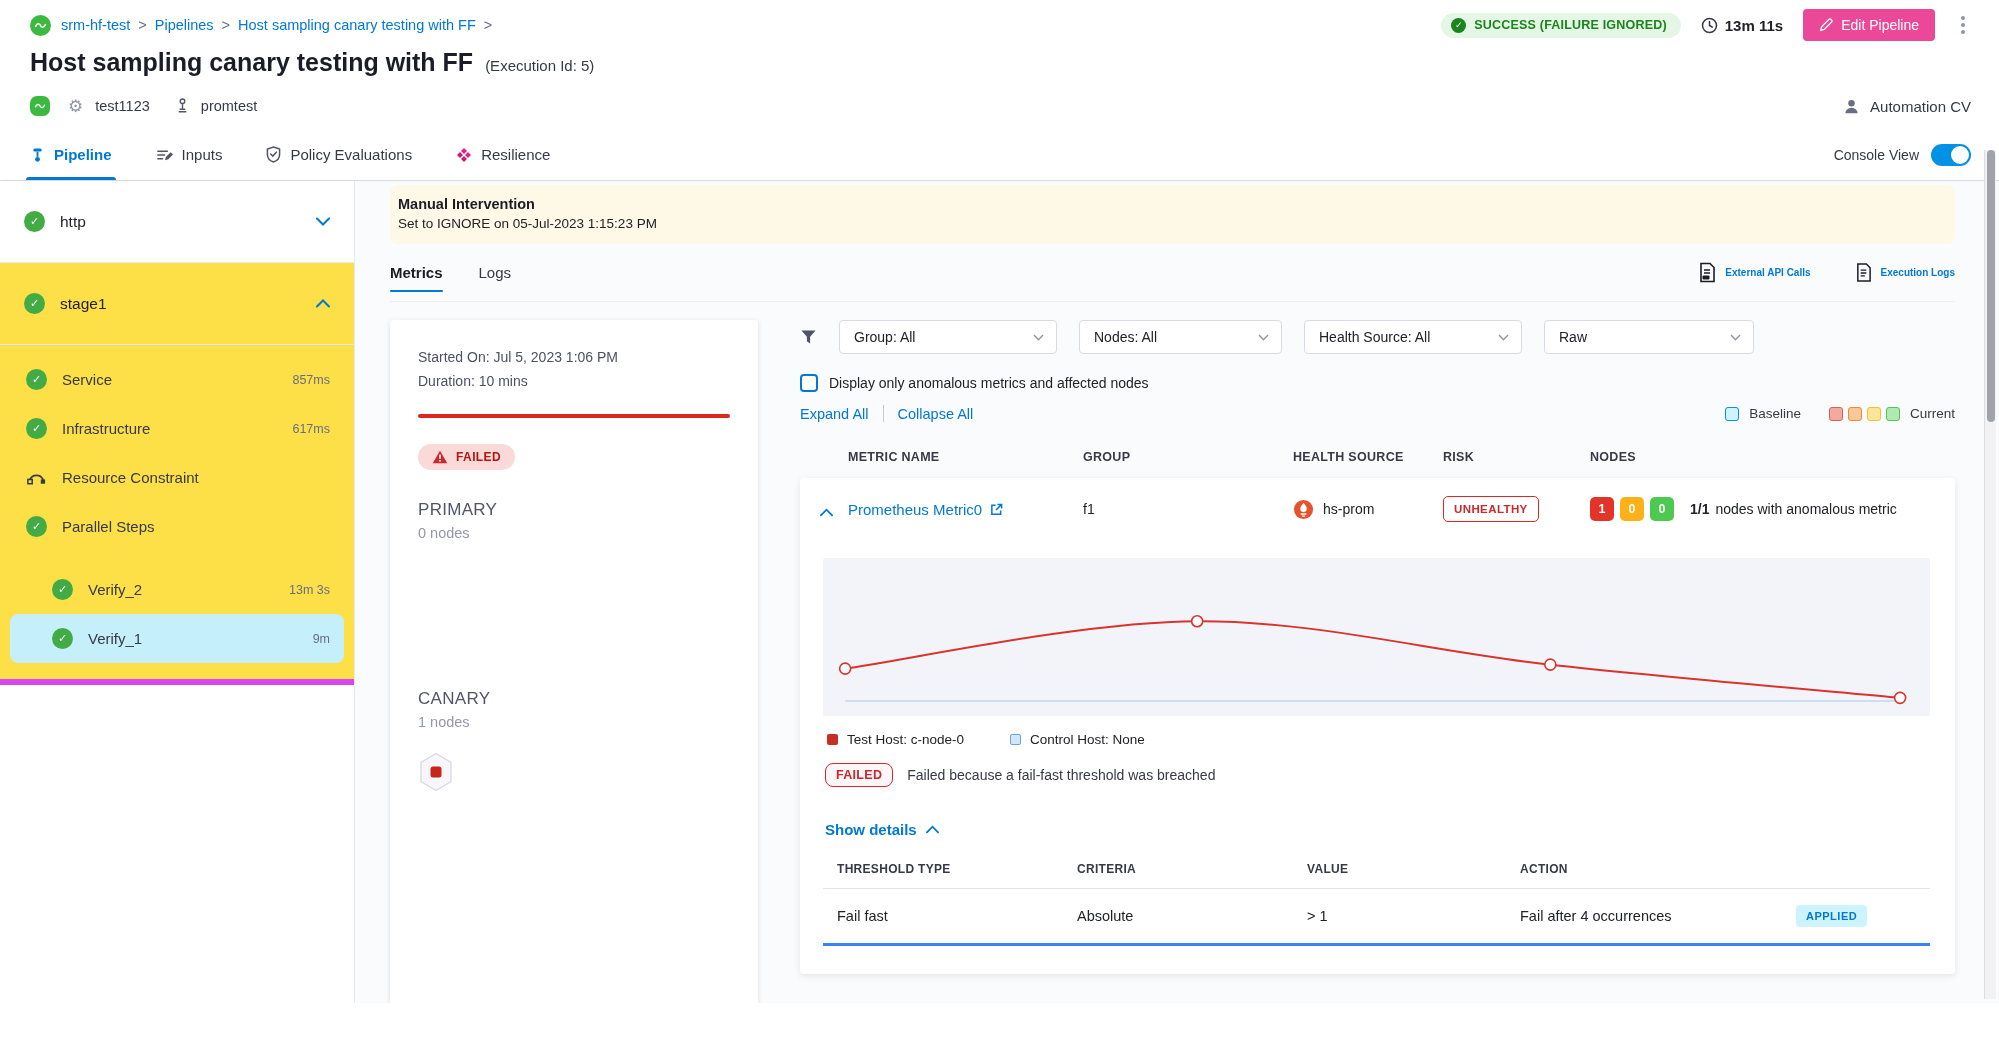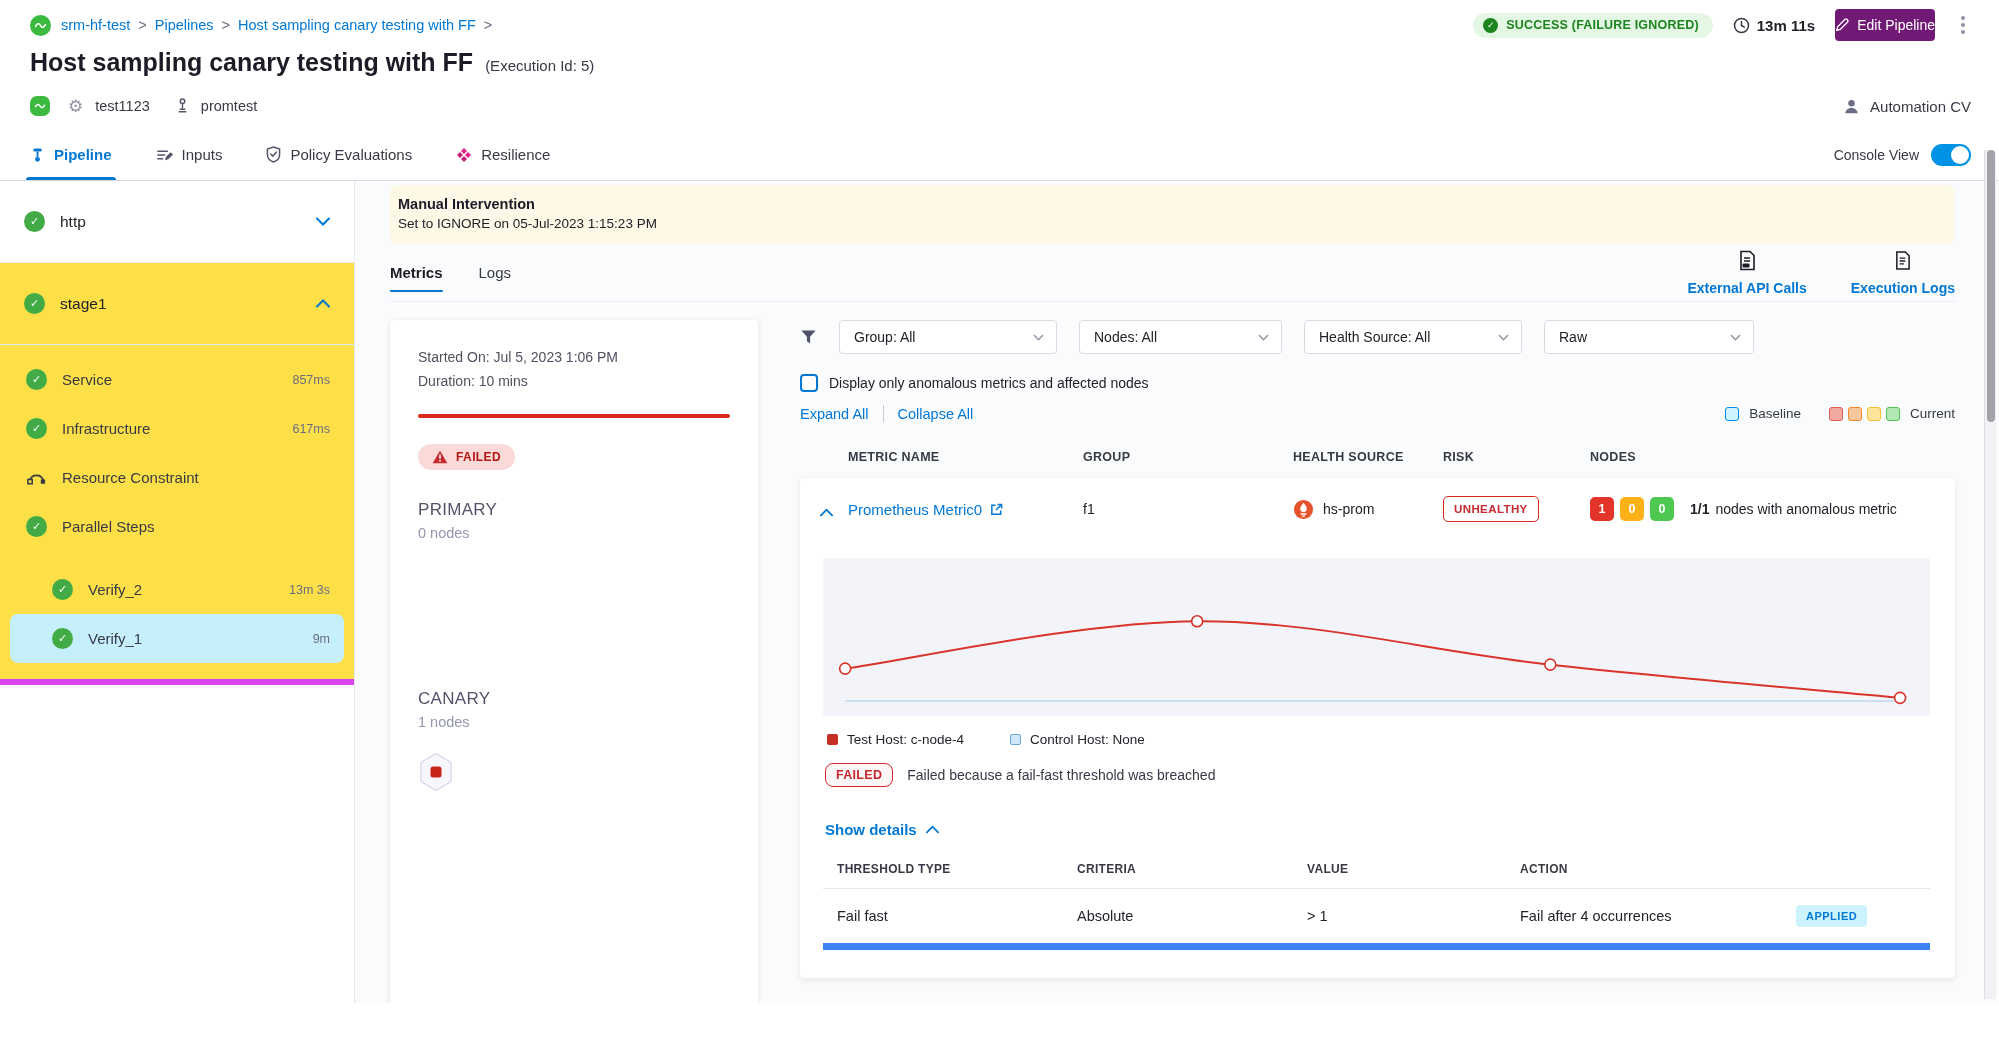--- a/index.html
+++ b/index.html
@@ -12,21 +12,21 @@
   .logo-circle { width:21px; height:21px; border-radius:50%; background:#3CBA3F; display:inline-flex; align-items:center; justify-content:center; margin-right:10px; flex:none; }
   .breadcrumb { display:flex; align-items:center; gap:8px; font-size:14.5px; }
   .breadcrumb a { color:#0278D5; text-decoration:none; cursor:pointer; }
   .breadcrumb .sep { color:#6B6D85; }
   .crumb-right { margin-left:auto; display:flex; align-items:center; gap:20px; }
   .status-pill { display:inline-flex; align-items:center; gap:8px; background:#E4F7E5; border-radius:14px; padding:5px 14px 5px 10px; }
   .status-pill .lbl { color:#1B841D; font-weight:bold; font-size:12.5px; letter-spacing:.2px; }
   .mini-check { width:15px; height:15px; border-radius:50%; background:#1B841D; color:#fff; display:inline-flex; align-items:center; justify-content:center; font-size:9px; }
   .mini-check::before { content:"✓"; }
   .dur-box { display:inline-flex; align-items:center; gap:7px; font-size:15px; font-weight:bold; color:#22222A; }
-  .btn-primary { display:inline-flex; align-items:center; gap:8px; background:#701a75; color:#fff; border:none; border-radius:4px; height:32px; padding:0 0; font-size:14px; font-family:inherit; cursor:pointer; }
+  .btn-primary { display:inline-flex; align-items:center; gap:8px; background:#ec4899; color:#fff; border:none; border-radius:4px; height:32px; padding:0 16px; font-size:14px; font-family:inherit; cursor:pointer; }
   .kebab { display:inline-flex; flex-direction:column; gap:3px; padding:4px 6px; cursor:pointer; }
   .kebab i { width:4px; height:4px; border-radius:50%; background:#9293A5; }
   .title-row { display:flex; align-items:baseline; gap:12px; margin-top:8px; }
   .title-row h1 { font-size:25px; font-weight:bold; color:#1C1C28; }
   .exec-id { font-size:15px; color:#383946; }
   .meta-row { display:flex; align-items:center; margin-top:16px; height:26px; }
   .meta-item { display:flex; align-items:center; gap:10px; font-size:14.5px; color:#383946; }
   .gear { font-size:17px; color:#9293A5; margin-left:14px; }
   .meta-gap { width:14px; }
   .meta-right { margin-left:auto; display:flex; align-items:center; gap:9px; font-size:15px; color:#383946; }
@@ -63,21 +63,21 @@
 
   .main { flex:1; background:#FAFBFC; padding:4px 44px 0 35px; min-width:0; }
   .banner { background:#FEF8E6; border-radius:8px; padding:11px 8px 13px; }
   .banner .b-title { font-size:14.5px; font-weight:bold; color:#1C1C28; }
   .banner .b-sub { font-size:13.5px; color:#22222A; margin-top:4px; }
   .panel-tabs { display:flex; align-items:center; height:58px; border-bottom:1px solid #ECECF2; }
   .mtab { font-size:15px; color:#383946; margin-right:36px; height:100%; display:flex; align-items:center; position:relative; cursor:pointer; }
   .mtab.active { font-weight:bold; color:#1C1C28; }
   .mtab.active::after { content:""; position:absolute; left:0; right:0; bottom:9px; height:2.5px; background:#0278D5; border-radius:2px; }
   .panel-links { margin-left:auto; display:flex; align-items:center; gap:44px; }
-  .plink { display:flex; align-items:center; gap:9px; color:#0278D5; font-size:14px; font-weight:bold; cursor:pointer;flex-direction:column; }
+  .plink { display:flex; align-items:center; gap:9px; color:#0278D5; font-size:10px; font-weight:bold; cursor:pointer; }
 
   .content-row { display:flex; gap:42px; margin-top:18px; align-items:flex-start; }
   .summary-card { width:368px; flex:none; background:#fff; border-radius:4px; box-shadow:0 1px 5px rgba(96,97,112,0.18); padding:26px 28px; height:700px; }
   .line14 { font-size:14px; color:#4F5162; line-height:1.7; }
   .redbar { margin-top:20px; height:4px; background:#DA291D; border-radius:2px; }
   .failed-pill { margin-top:26px; display:inline-flex; align-items:center; gap:8px; background:#F9DAD8; border-radius:14px; padding:6px 14px; }
   .failed-pill .t { font-size:12px; font-weight:bold; color:#B41710; letter-spacing:.4px; }
   .sec-title { margin-top:30px; font-size:17px; color:#53546A; letter-spacing:.3px; }
   .sec-sub { margin-top:5px; font-size:14.5px; color:#9496B1; }
   .canary-top { margin-top:148px; }
@@ -123,21 +123,21 @@
   .hl-item { display:flex; align-items:center; gap:9px; }
   .hl-sq { width:11px; height:11px; border-radius:2px; }
   .hl-test { background:#C62F25; }
   .hl-ctrl { background:#CFE8F9; border:1.5px solid #6AA7D8; }
   .failed-line { margin-top:16px; display:flex; align-items:center; gap:14px; padding-left:2px; }
   .failed-outline { border:1.5px solid #D8262C; color:#C7292F; border-radius:8px; padding:4px 10px; font-weight:bold; font-size:12.5px; letter-spacing:.3px; background:#FDF6F6; }
   .failed-msg { font-size:14px; color:#383946; }
   .show-details { margin-top:34px; display:flex; align-items:center; gap:9px; color:#0278D5; font-size:15px; font-weight:600; cursor:pointer; padding-left:2px; }
   .tgrid { display:grid; grid-template-columns:240px 230px 213px 1fr 120px; align-items:center; }
   .thr-head { margin-top:24px; padding:0 14px 12px; font-size:12px; font-weight:bold; color:#383946; letter-spacing:.3px; border-bottom:1px solid #E4E4EC; }
-  .thr-row { padding:16px 14px; border-bottom:7px solid #3b82f6; font-size:14.5px; color:#22222A; }
+  .thr-row { padding:16px 14px; border-bottom:3px solid #3b82f6; font-size:14.5px; color:#22222A; }
   .applied { background:#CDF4FE; color:#0278D5; font-size:11px; font-weight:bold; letter-spacing:.5px; border-radius:4px; padding:5px 10px; justify-self:start; }
 
   
   .scroll-track { position:absolute; right:3px; top:150px; bottom:4px; width:12px; background:#F2F2F4; border-left:1px solid #DCDCE2; }
   .scroll-thumb { position:absolute; top:0; left:2px; width:8px; height:272px; background:#A2A2AA; border-radius:4px; }
 
   svg { flex:none; }
 </style>
 </head>
 <body>
@@ -477,21 +477,21 @@
                     <circle cx="22.12" cy="110.6" r="5.5" fill="#fff" stroke="#D9342B" stroke-width="1.6"></circle>
                     <circle cx="373.82800000000003" cy="63.2" r="5.5" fill="#fff" stroke="#D9342B" stroke-width="1.6"></circle>
                     <circle cx="726.642" cy="106.65" r="5.5" fill="#fff" stroke="#D9342B" stroke-width="1.6"></circle>
                     <circle cx="1076.138" cy="139.83" r="5.5" fill="#fff" stroke="#D9342B" stroke-width="1.6"></circle>
                   </svg>
               </div>
 
               <div class="host-legend">
                 <span class="hl-item">
                   <span class="hl-sq hl-test"></span>
-                  <span>Test Host: c-node-4</span>
+                  <span>Test Host: c-node-0</span>
                 </span>
                 <span class="hl-item">
                   <span class="hl-sq hl-ctrl"></span>
                   <span>Control Host: None</span>
                 </span>
               </div>
 
               <div class="failed-line">
                 <span class="failed-outline">FAILED</span>
                 <span class="failed-msg">Failed because a fail-fast threshold was breached</span>

